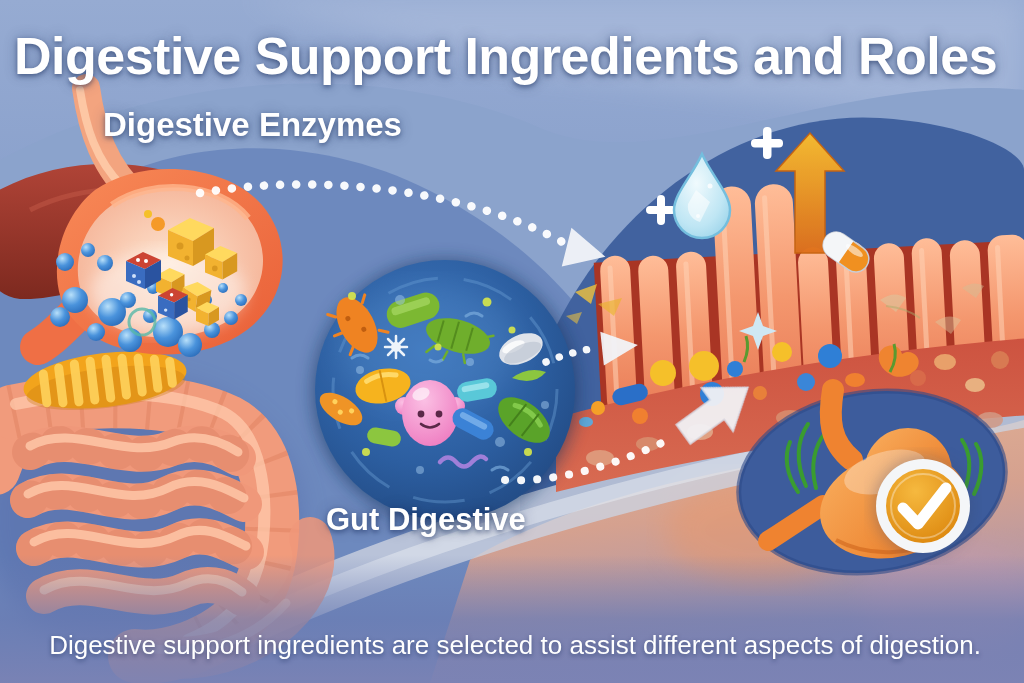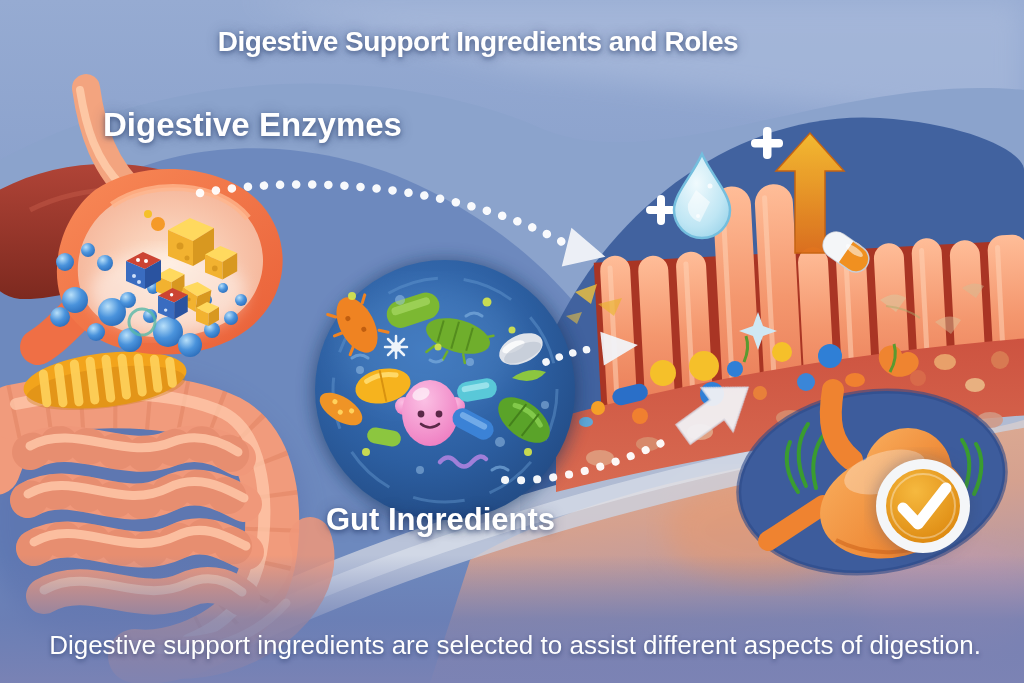--- a/index.html
+++ b/index.html
@@ -5,21 +5,21 @@
   html,body{margin:0;padding:0;background:#222;}
   #canvas{
     position:relative;width:1024px;height:683px;overflow:hidden;
     font-family:"Liberation Sans","DejaVu Sans",sans-serif;
   }
   #scene{position:absolute;inset:0;}
   .lbl{
     position:absolute;color:#fff;font-weight:bold;white-space:nowrap;
     text-shadow:0 2px 5px rgba(20,40,85,.55),0 0 14px rgba(20,40,85,.3);
   }
-  #title{top:26px;left:0;width:956px;text-align:center;font-size:28px;letter-spacing:-.5px;}
+  #title{top:26px;left:14px;width:956px;text-align:center;font-size:52px;letter-spacing:-.5px;}
   #lbl-enzymes{top:106px;left:103px;font-size:33px;}
   #lbl-microbiome{top:502px;left:326px;font-size:31px;}
   #lbl-lining{top:562px;left:710px;font-size:31px;}
   #caption{
     position:absolute;top:630px;left:3px;width:1024px;text-align:center;
     color:#fff;font-weight:500;font-size:26px;
     text-shadow:0 2px 4px rgba(20,40,85,.5);
   }
 </style>
 </head>
@@ -511,16 +511,16 @@
       <circle cx="923" cy="506" r="47" fill="#f4f6f8"></circle>
       <circle cx="923" cy="506" r="37" fill="url(#checkGrad)"></circle>
       <circle cx="923" cy="506" r="32" fill="none" stroke="#ffffff" stroke-width="2" opacity=".35"></circle>
       <path d="M903,508 L918,524 L946,488" stroke="#ffffff" stroke-width="11" fill="none" stroke-linecap="round" stroke-linejoin="round"></path>
     </g>
   </g>
 </svg>
 
 <div id="title" class="lbl">Digestive Support Ingredients and Roles</div>
 <div id="lbl-enzymes" class="lbl">Digestive Enzymes</div>
-<div id="lbl-microbiome" class="lbl">Gut Ingredients</div>
+<div id="lbl-microbiome" class="lbl">Gut Digestive</div>
 <div id="caption">Digestive support ingredients are selected to assist different aspects of digestion.</div>
 
 </div>
 
 </body></html>

